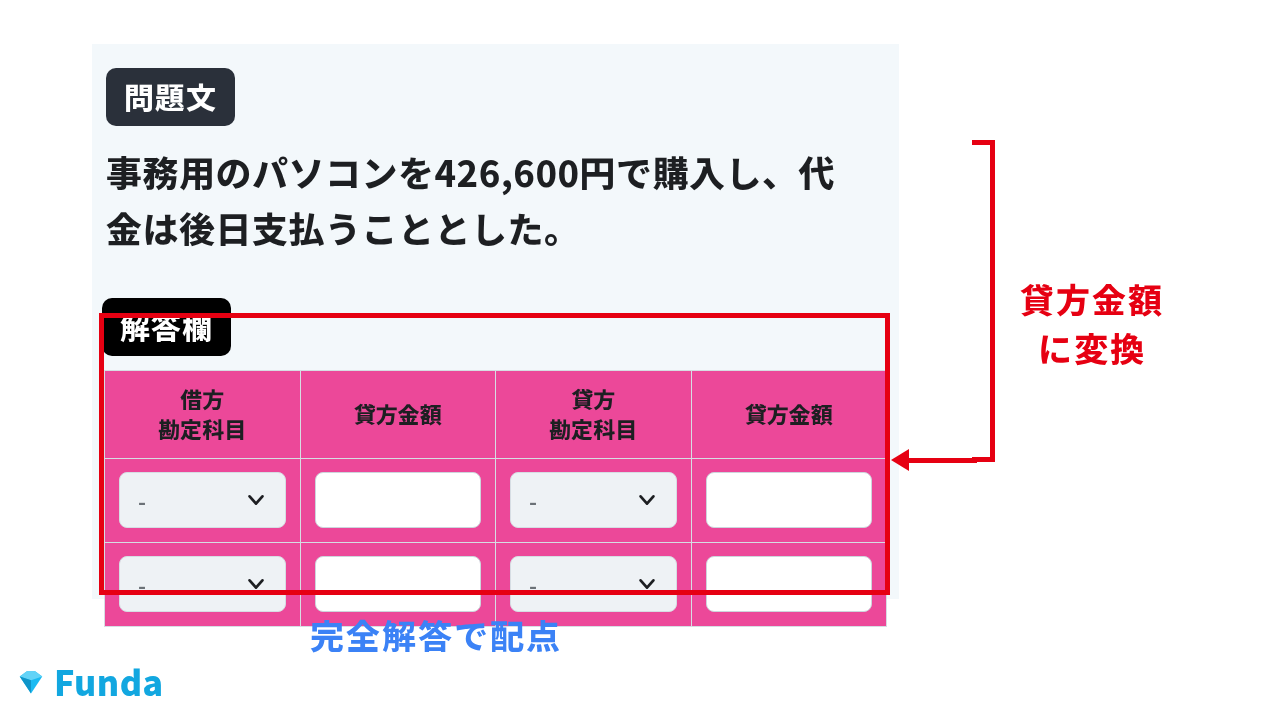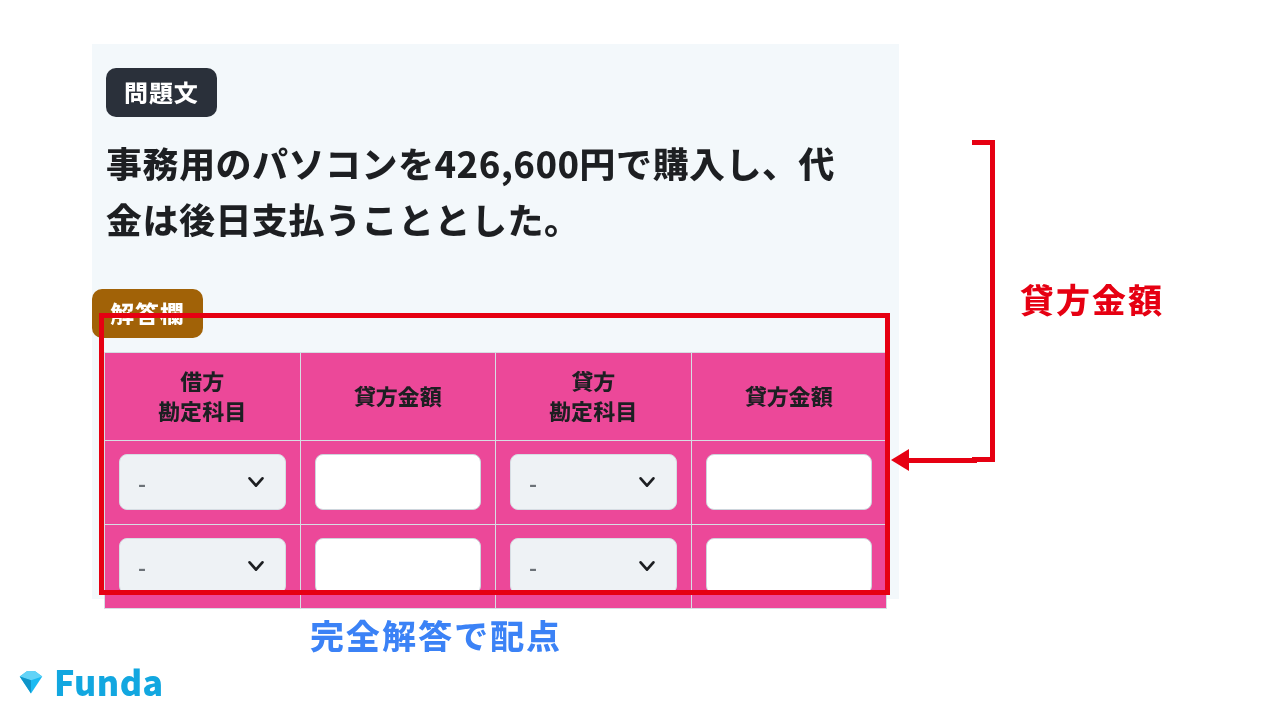--- a/index.html
+++ b/index.html
@@ -6,24 +6,24 @@
   html, body { width: 1280px; height: 720px; background: #fff; font-family: "Hiragino Kaku Gothic ProN","Noto Sans JP","Yu Gothic",sans-serif; }
   .stage { position: relative; width: 1280px; height: 720px; }
 
   
   .card {
     position: absolute; left: 92px; top: 44px; width: 807px; height: 555px;
     background: #f3f8fb; padding: 24px 0 0 0;
   }
   .pill {
     display: inline-block; border-radius: 10px; padding: 6px 18px 8px 18px;
-    font-size: 24px; font-weight: 800; color: #fff; letter-spacing: 1px;
+    font-size: 30px; font-weight: 800; color: #fff; letter-spacing: 1px;
   }
   .pill-dark { background: #2a303a; margin-left: 14px; }
-  .pill-blue { background: #a16207; margin-left: 0; }
+  .pill-blue { background: #000000; margin-left: 10px; }
 
   .question {
     margin: 18px 0 0 14px; font-size: 36px; font-weight: 800; color: #1d1f22;
     line-height: 1.55; letter-spacing: 0.5px; max-width: 760px;
   }
 
   .answer-block { margin-top: 42px; }
 
   .table-wrap {
     margin: 14px 12px 0 12px; background: #ec4899;
@@ -204,20 +204,21 @@
       <div class="top"></div>
       <div class="bot"></div>
   </div>
   <div class="arrow">
     <div class="line"></div>
       <div class="head"></div>
   </div>
 
   <div class="red-side">
     <div>貸方金額</div>
+    <div>に変換</div>
   </div>
   <div class="red-caption">完全解答で配点</div>
 
   <div class="logo">
     <span class="logo-mark">
       <svg viewBox="0 0 32 28">
         <path d="M4 8 L12 2 L20 2 L28 8 L16 26 Z" fill="#1abaf2"></path>
         <path d="M4 8 L16 12 L28 8 L20 2 L12 2 Z" fill="#63d3f7"></path>
         <path d="M4 8 L16 12 L16 26 Z" fill="#0f95c9"></path>
       </svg>

